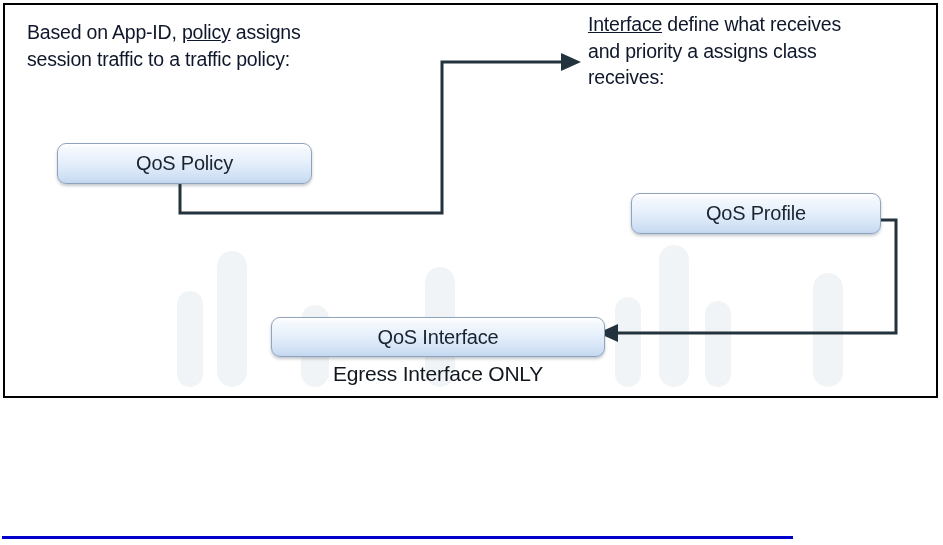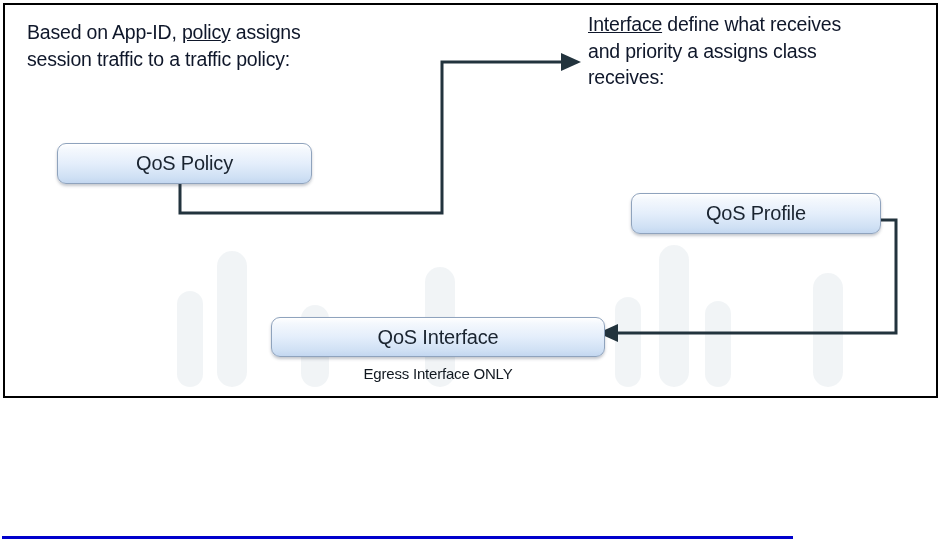--- a/index.html
+++ b/index.html
@@ -56,21 +56,21 @@
   }
   .textblock .u { text-decoration: underline; }
   .textblock .b { font-weight: bold; }
 
   #text-policy   { left: 22px;  top: 14px;  width: 400px; }
   #text-profiles { left: 583px; top: 6px;   width: 360px; }
 
   .caption {
     position: absolute;
     color: #111820;
-    font-size: 15px;
+    font-size: 21px;
     line-height: 24px;
     letter-spacing: -0.2px;
     text-align: center;
   }
   #caption-egress { left: 266px; top: 357px; width: 334px; }
 
   
   .node {
     position: absolute;
     box-sizing: border-box;

